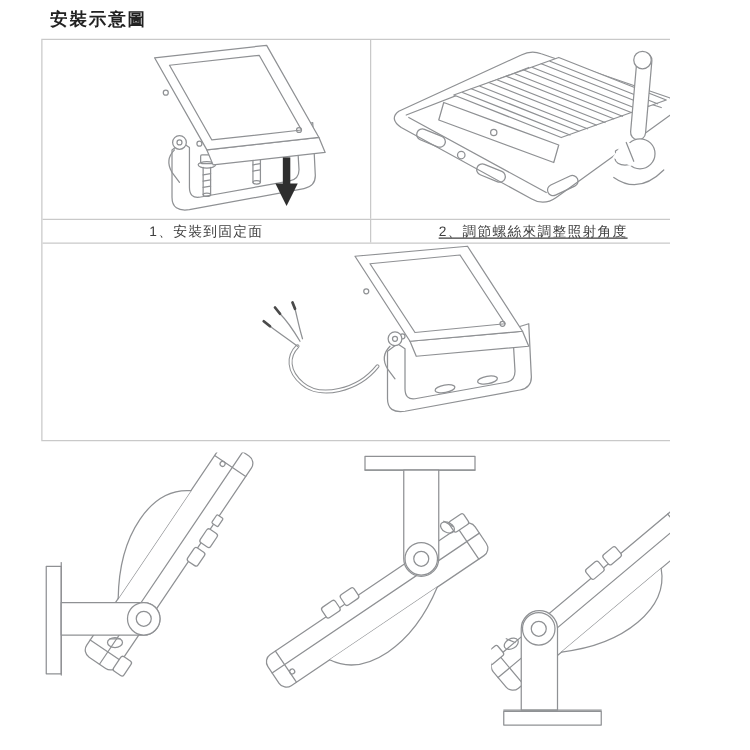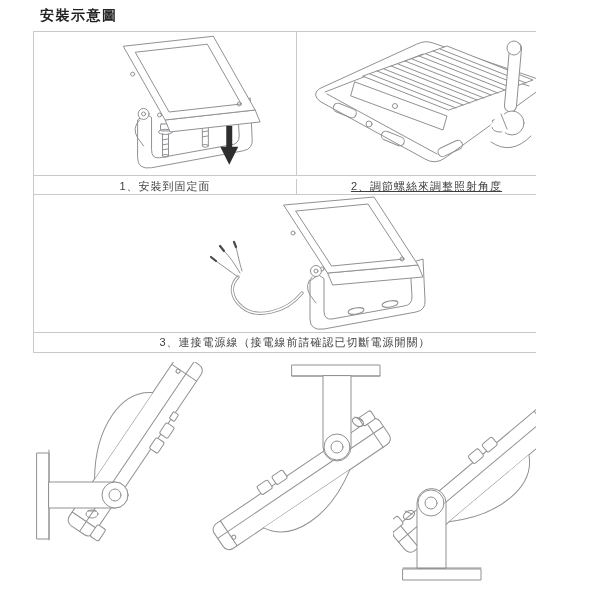--- a/index.html
+++ b/index.html
@@ -10,21 +10,21 @@
           font-family:"Liberation Sans","DejaVu Sans",sans-serif;padding-left:48px;}
   .title{position:absolute;left:40px;top:7px;font-size:14px;font-weight:bold;
          color:#222;letter-spacing:1.5px;}
   .grid{position:absolute;left:33px;top:31px;width:524px;height:322px;
         border:1px solid var(--border);box-sizing:border-box;}
   .cell{position:absolute;box-sizing:border-box;display:flex;align-items:center;justify-content:center;}
   .p1{left:0;top:0;width:263px;height:143px;border-right:1px solid var(--border);}
   .p2{left:263px;top:0;width:259px;height:143px;}
   .capr1{position:absolute;left:0;top:143px;width:522px;height:20px;
          border-top:1px solid var(--border);border-bottom:1px solid var(--border);
-         box-sizing:border-box;display:flex;align-items:flex-end;}
+         box-sizing:border-box;display:flex;}
   .cap{display:flex;align-items:center;justify-content:center;font-size:11px;
        color:var(--text);letter-spacing:1px;}
   .cap1{width:263px;border-right:1px solid var(--border);box-sizing:border-box;}
   .cap2{flex:1;text-decoration:underline;}
   .p3{left:0;top:163px;width:522px;height:137px;}
   .capr3{position:absolute;left:0;top:300px;width:522px;height:20px;
          border-top:1px solid var(--border);box-sizing:border-box;display:flex;
          align-items:center;justify-content:center;font-size:11px;color:var(--text);letter-spacing:1px;}
   .dwg{position:absolute;}
   .dw-wall{left:28px;top:362px;}
@@ -188,21 +188,20 @@
           <path d="M204,82 C196,76 190,72 182,66"></path>
           <path d="M206,78 C200,68 196,62 190,56"></path>
           <path d="M208,76 C205,66 204,60 202,52"></path>
           <line class="tick" x1="182" y1="66" x2="177" y2="62"></line>
           <line class="tick" x1="190" y1="56" x2="186" y2="51"></line>
           <line class="tick" x1="202" y1="52" x2="200" y2="47"></line>
         </g>
       </svg>
     </div>
 
-    <div class="capr3">3、連接電源線（接電線前請確認已切斷電源開關）</div>
   </div>
 
   <svg class="dwg dw-wall" width="190" height="238" viewBox="0 0 190 238">
     <defs>
       <pattern id="hw" width="7" height="12" patternUnits="userSpaceOnUse">
         <line x1="0" y1="12" x2="7" y2="0"></line>
       </pattern>
     </defs>
     <g>
       <rect x="9" y="91" width="12" height="86" fill="url(#hw)" stroke="none"></rect>

